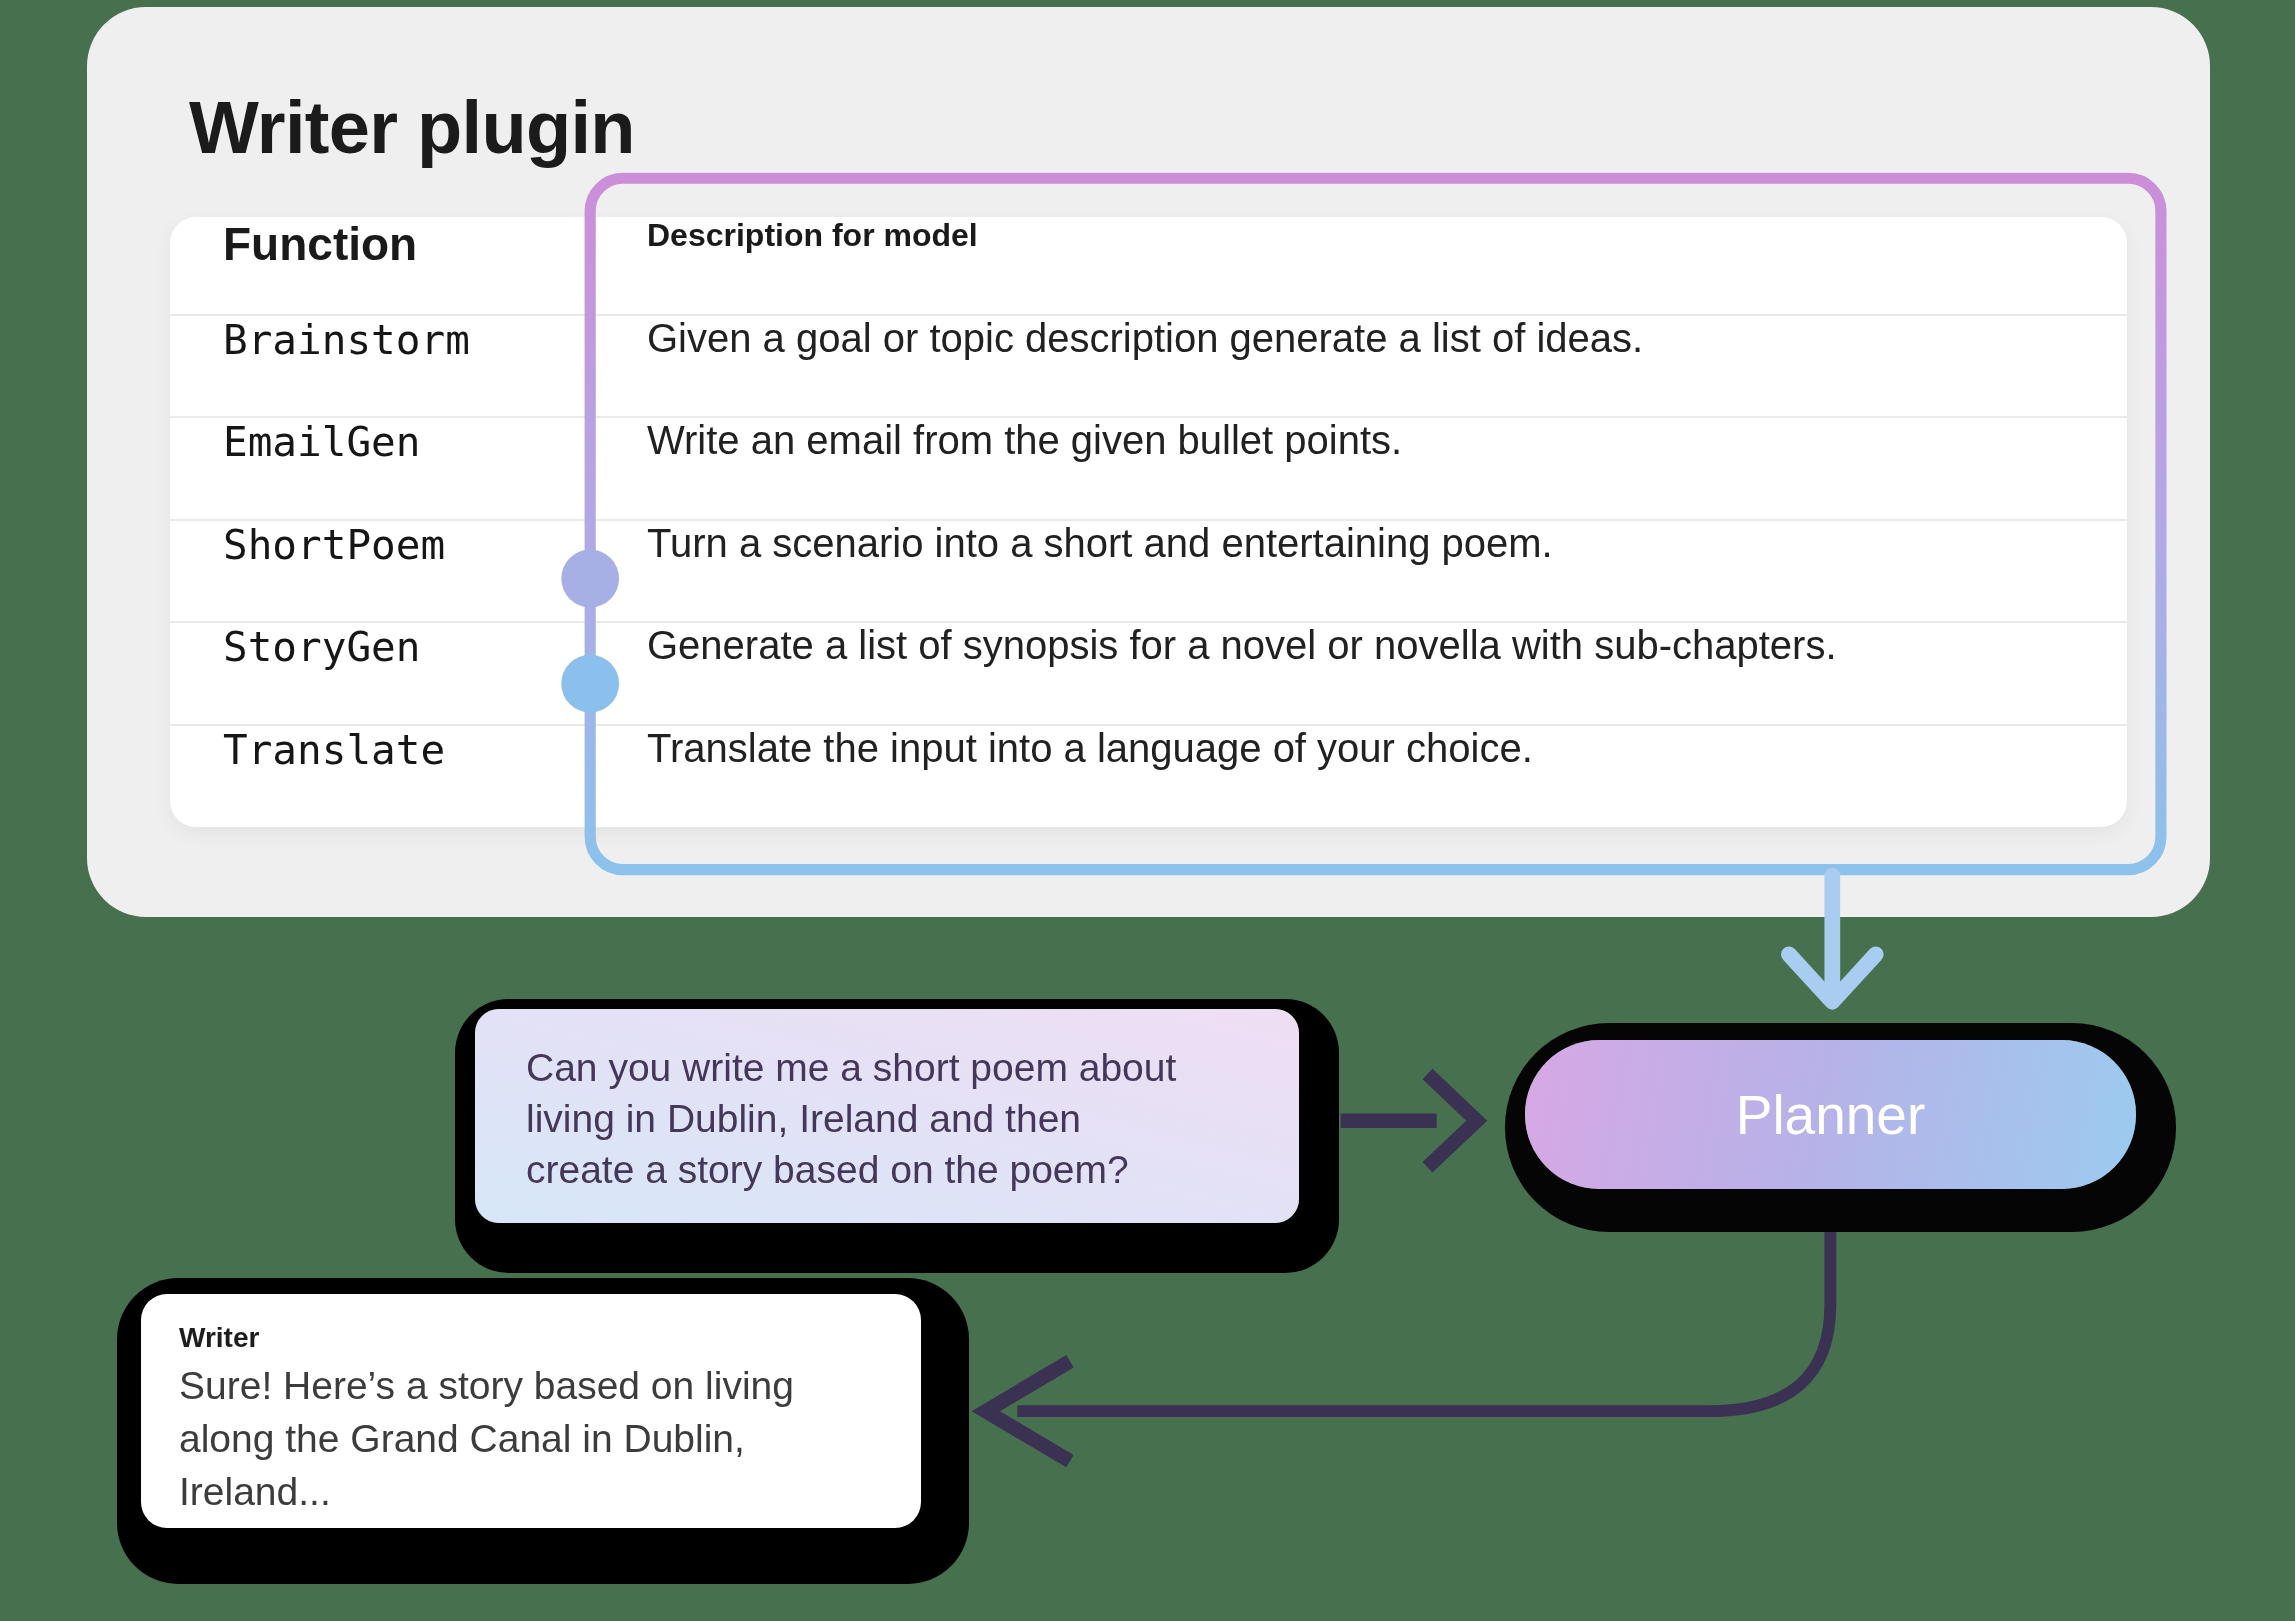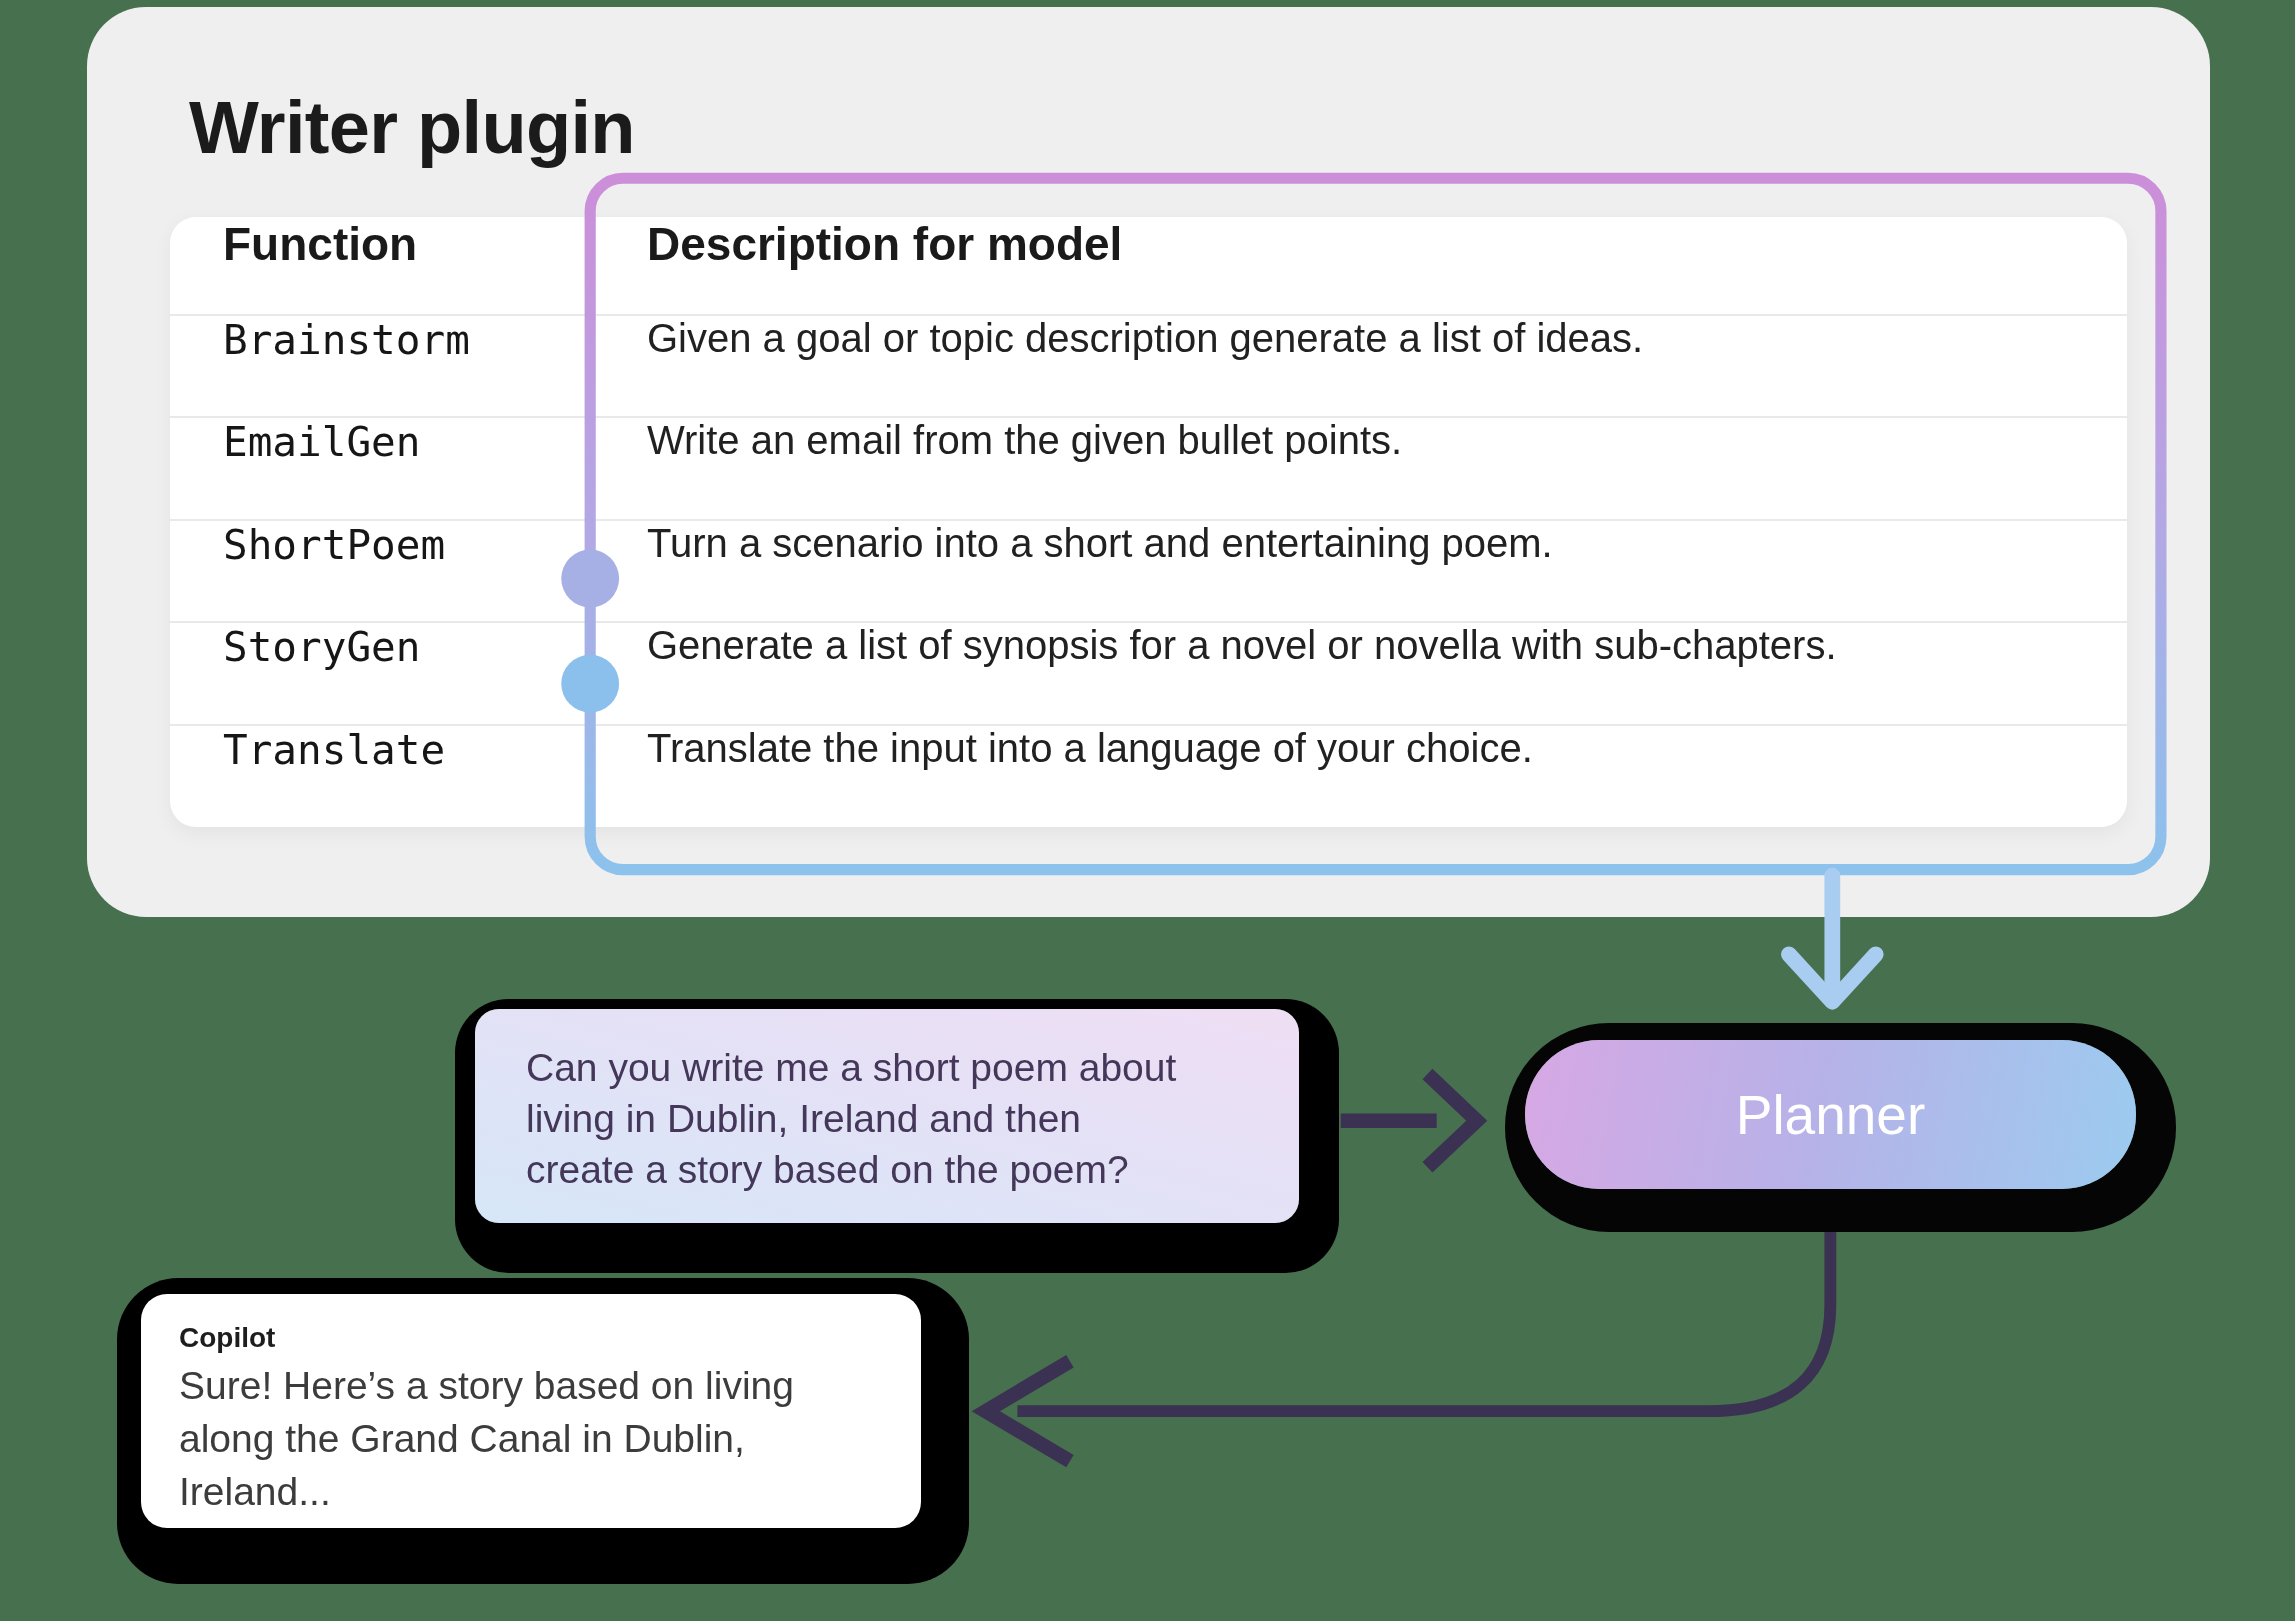--- a/index.html
+++ b/index.html
@@ -29,21 +29,21 @@
   .t-head{height:97px;flex:0 0 97px;}
   .cell-fn{
     flex:0 0 424px;padding-left:53px;
     font-family:"DejaVu Sans Mono","Liberation Mono",monospace;
     font-size:41px;color:#161616;
   }
   .t-head .cell-fn{
     font-family:"Liberation Sans",sans-serif;font-size:46px;font-weight:700;color:#1a1a1a;
   }
   .cell-desc{flex:1;font-size:40px;color:#212121;}
-  .t-head .cell-desc{font-size:46px;font-weight:700;color:#1a1a1a;}
+  .t-head .cell-desc{font-size:32px;font-weight:700;color:#1a1a1a;}
 
   
   .overlay{position:absolute;left:0;top:0;width:2295px;height:1621px;pointer-events:none;}
 
   
   .planner-pill{
     position:absolute;left:1525px;top:1040px;width:611px;height:149px;
     border-radius:74px;
     background:linear-gradient(100deg,#d7a8e4 0%,#b6b2e8 48%,#9ccbf0 100%);
     box-shadow:10px 13px 0 30px #050505;
@@ -148,20 +148,20 @@
     <span class="planner-label">Planner</span>
   </div>
 
   <div class="user-bubble">
     <p>Can you write me a short poem about
 living in Dublin, Ireland and then
 create a story based on the poem?</p>
   </div>
 
   <div class="copilot-bubble">
-    <p class="copilot-author">Copilot</p>
+    <p class="copilot-author">Writer</p>
     <p class="body">Sure! Here’s a story based on living
 along the Grand Canal in Dublin,
 Ireland...</p>
   </div>
 
 </div>
 
 
 </body></html>

